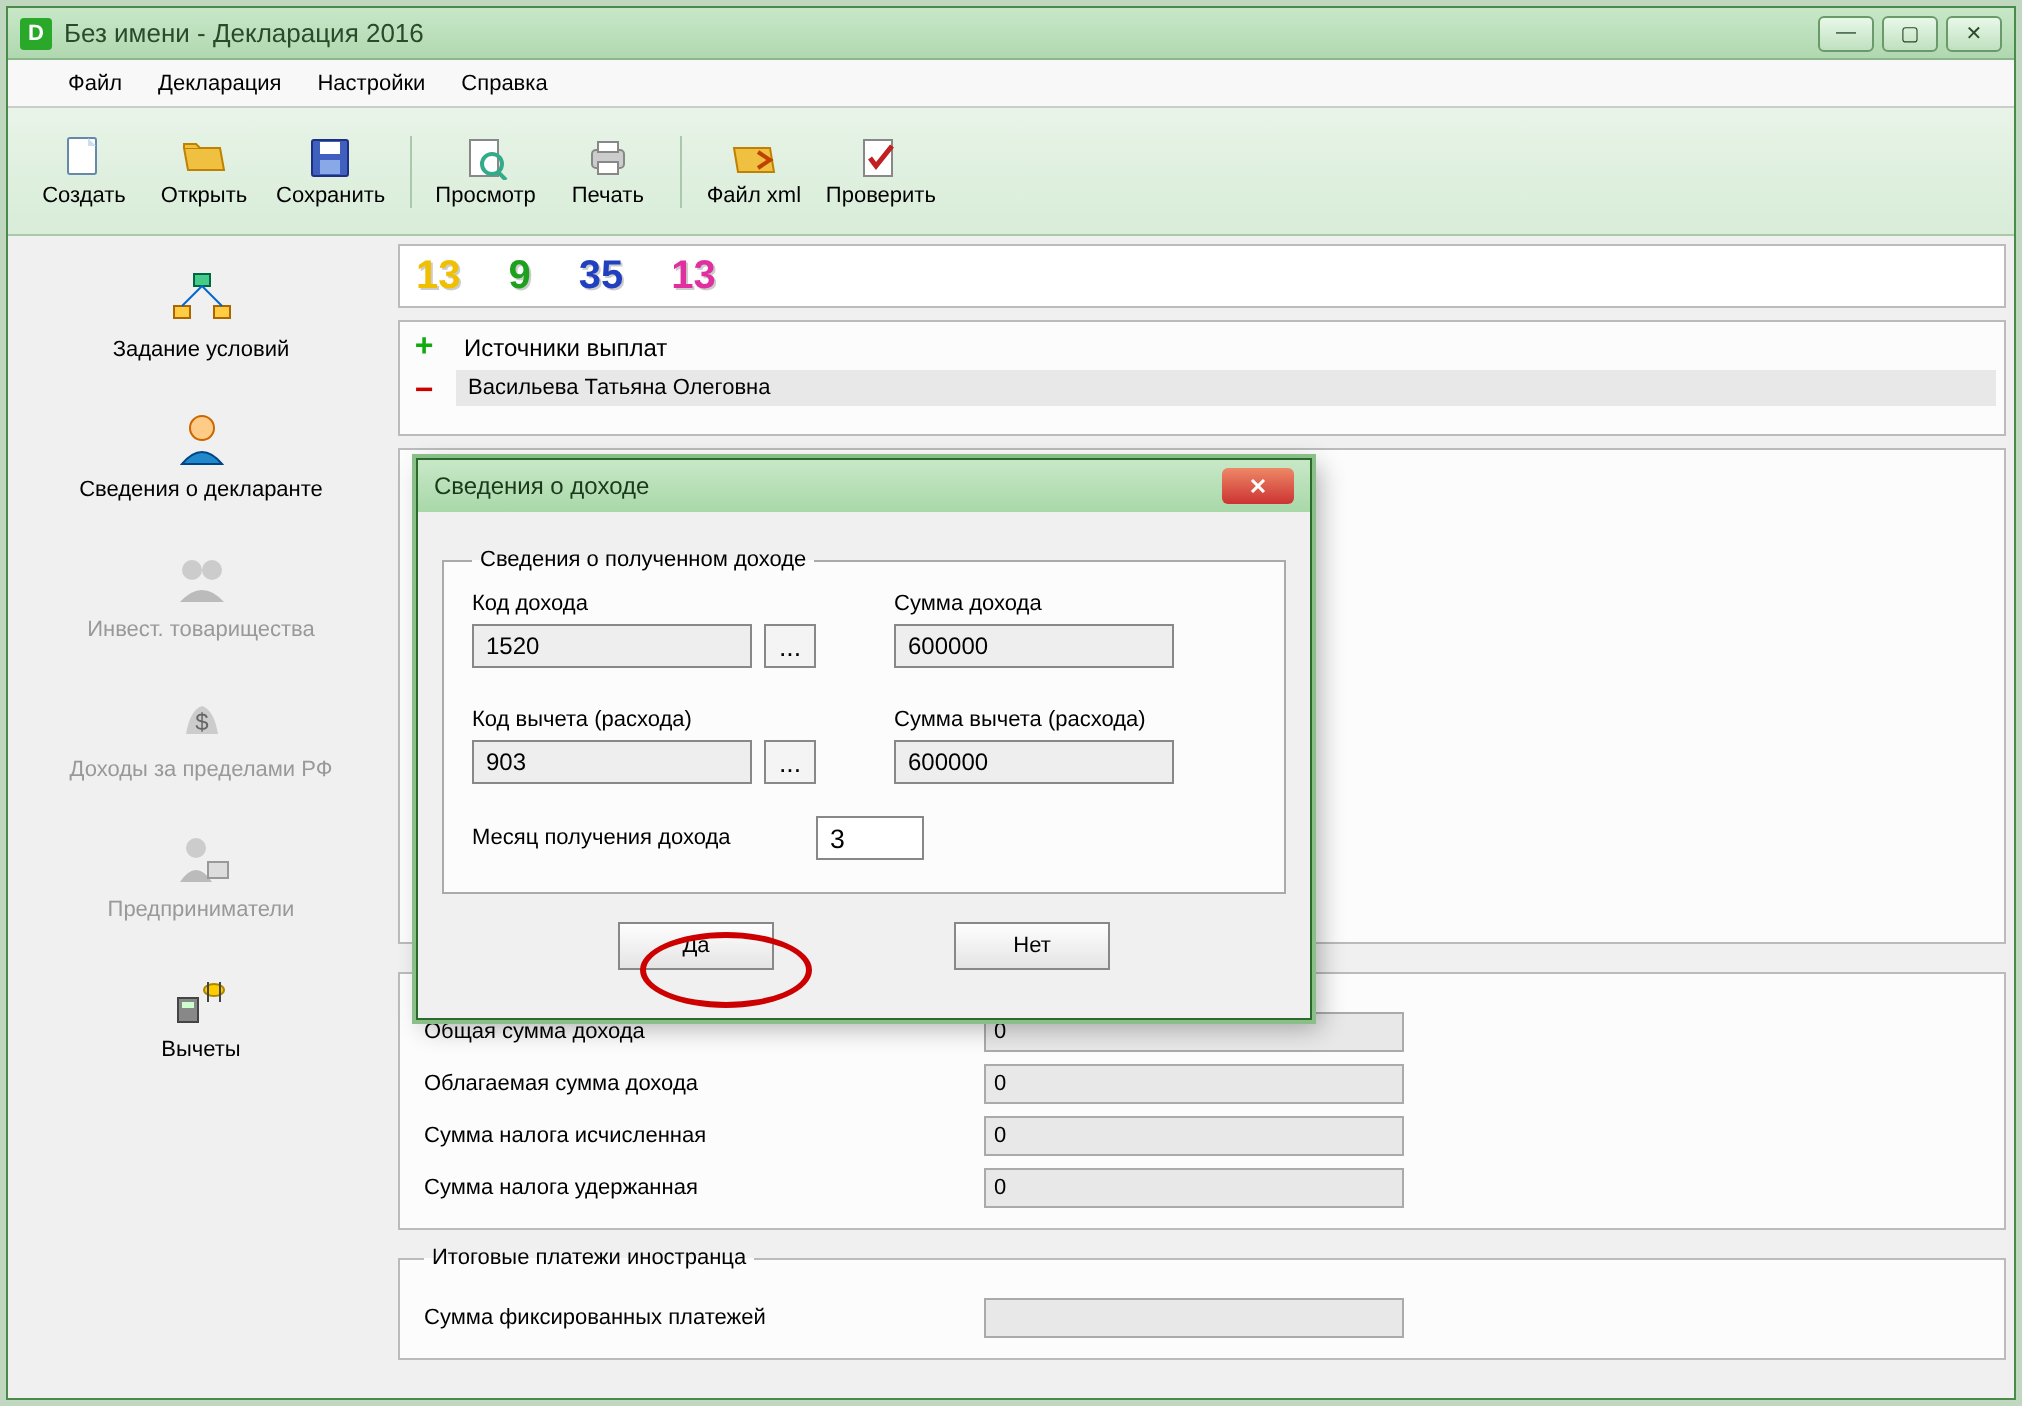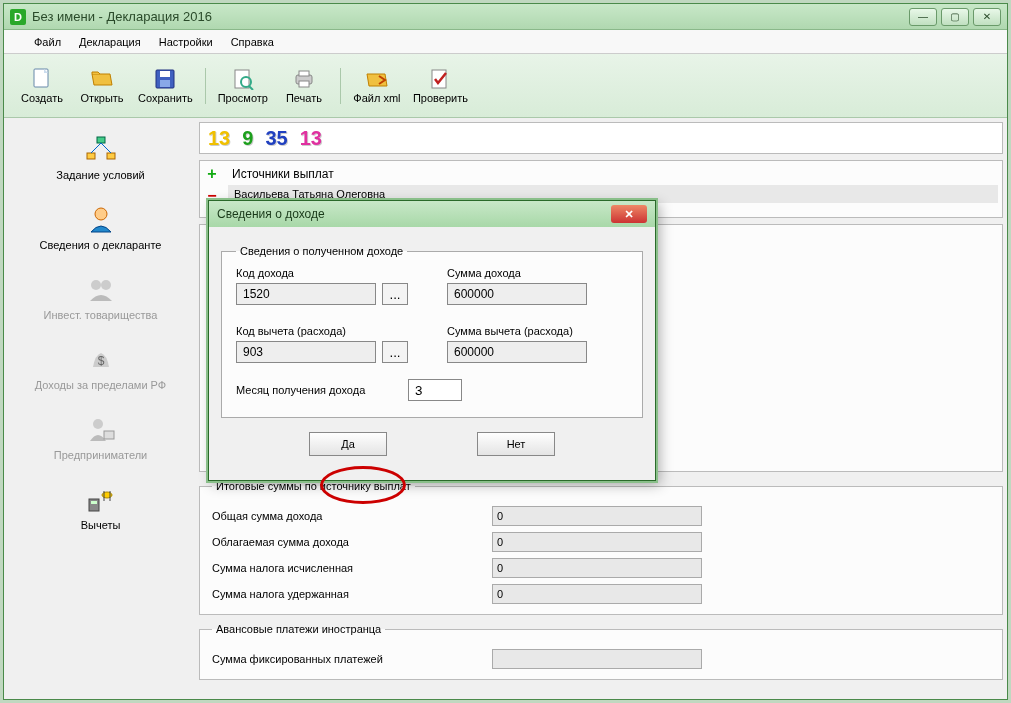--- a/index.html
+++ b/index.html
@@ -108,21 +108,21 @@
     display: flex; flex-direction: column;
     padding-left: 6px;
     overflow: hidden;
   }
   .num-tabs {
     height: 32px;
     border: 1px solid #bbb;
     background: #fff;
     display: flex; align-items: center;
     padding: 0 6px;
-    gap: 8px;
+    gap: 20px;
   }
   .num-tab {
     font-family: "Arial Black", sans-serif;
     font-size: 20px; font-weight: 900;
     cursor: pointer;
     padding: 1px 2px;
     text-shadow: 1px 1px 0 rgba(0,0,0,0.2);
   }
   .section {
     border: 1px solid #bbb;
@@ -165,21 +165,21 @@
     width: 210px; height: 20px;
     background: #e8e8e8;
     border: 1px solid #aaa;
     padding: 0 4px;
     font-family: inherit; font-size: 11px;
   }
 
   
   .dialog {
     position: absolute;
-    left: 208px; top: 200px;
+    left: 208px; top: 229px;
     width: 448px;
     background: #f0f0f0;
     border: 1px solid #2a6a2a;
     box-shadow: 0 0 0 2px #8abf8a, 4px 4px 12px rgba(0,0,0,0.3);
   }
   .dlg-title {
     height: 26px;
     background: linear-gradient(to bottom, #c8e8c8, #a8d8a8);
     display:flex; align-items:center;
     padding: 0 8px;
@@ -464,21 +464,21 @@
           <div class="lbl">Сумма налога исчисленная</div>
           <input value="0" style="">
         </div>
         <div class="totals-row">
           <div class="lbl">Сумма налога удержанная</div>
           <input value="0" style="">
         </div>
       </fieldset>
 
       <fieldset>
-        <legend>Авансовые платежи иностранца</legend>
+        <legend>Итоговые платежи иностранца</legend>
         <div class="totals-row">
           <div class="lbl">Сумма фиксированных платежей</div>
           <input value="" style="">
         </div>
       </fieldset>
 
     </div>
   </div>
 </div>
 

